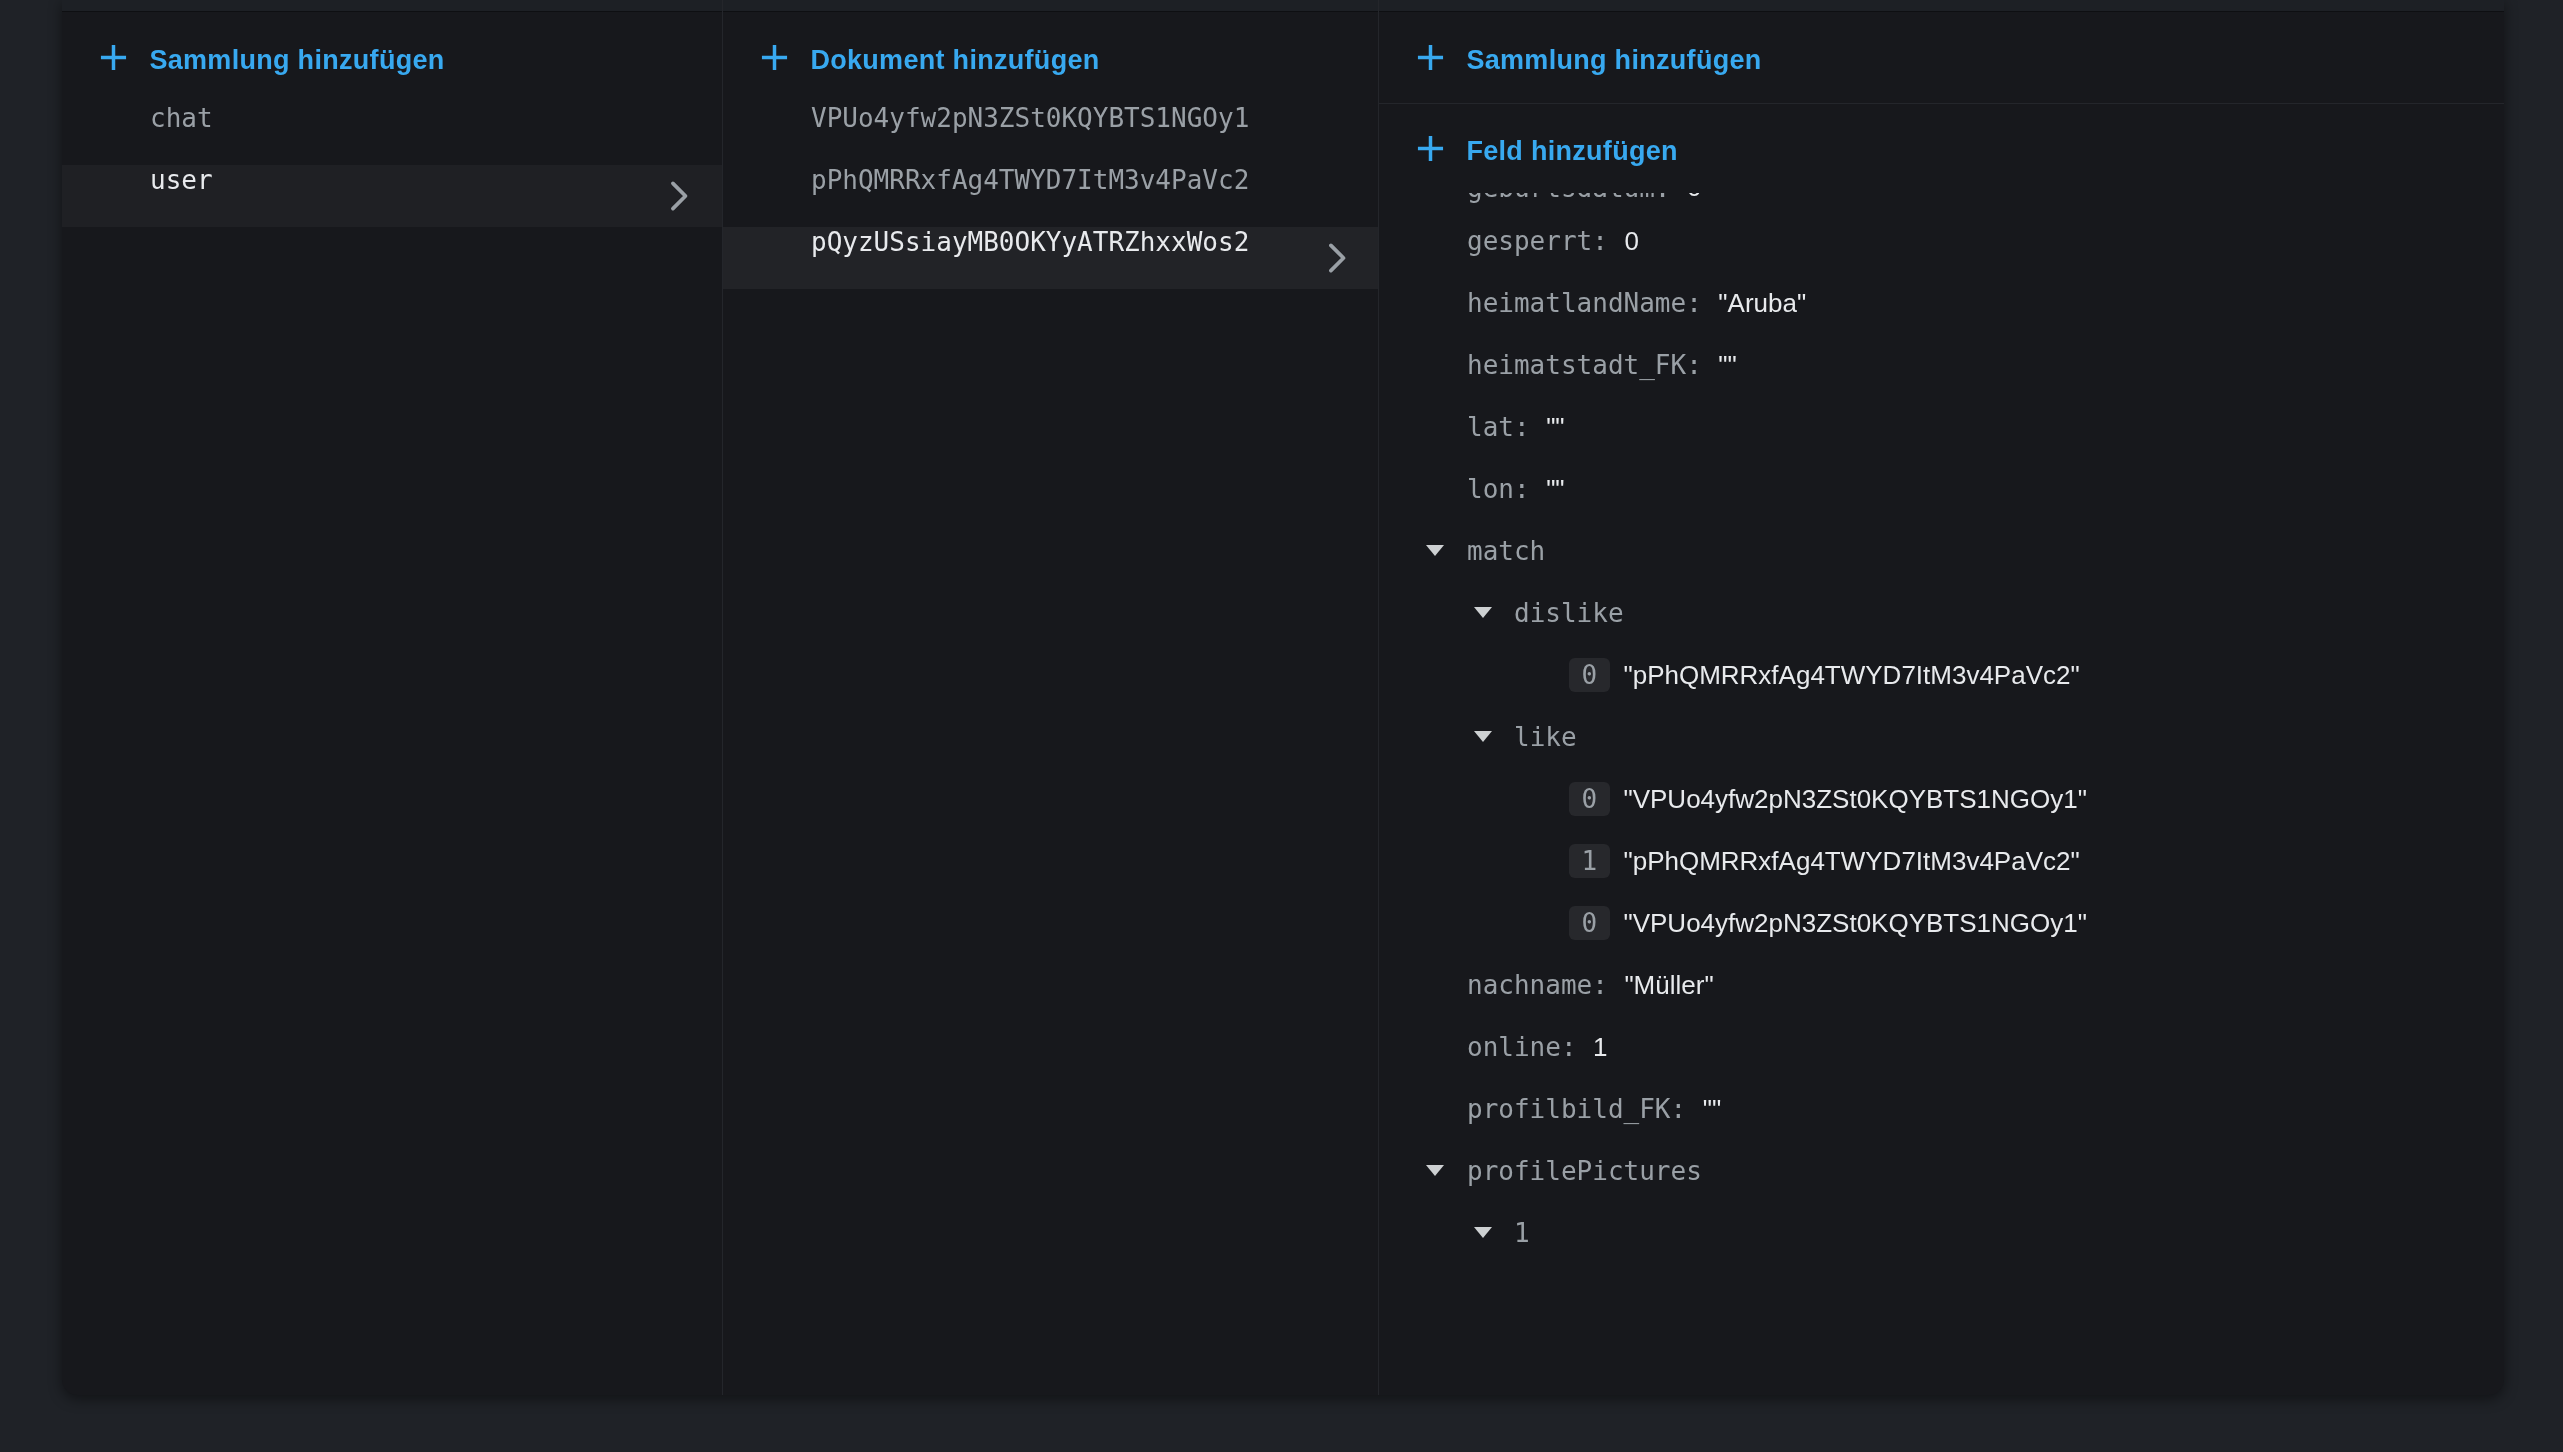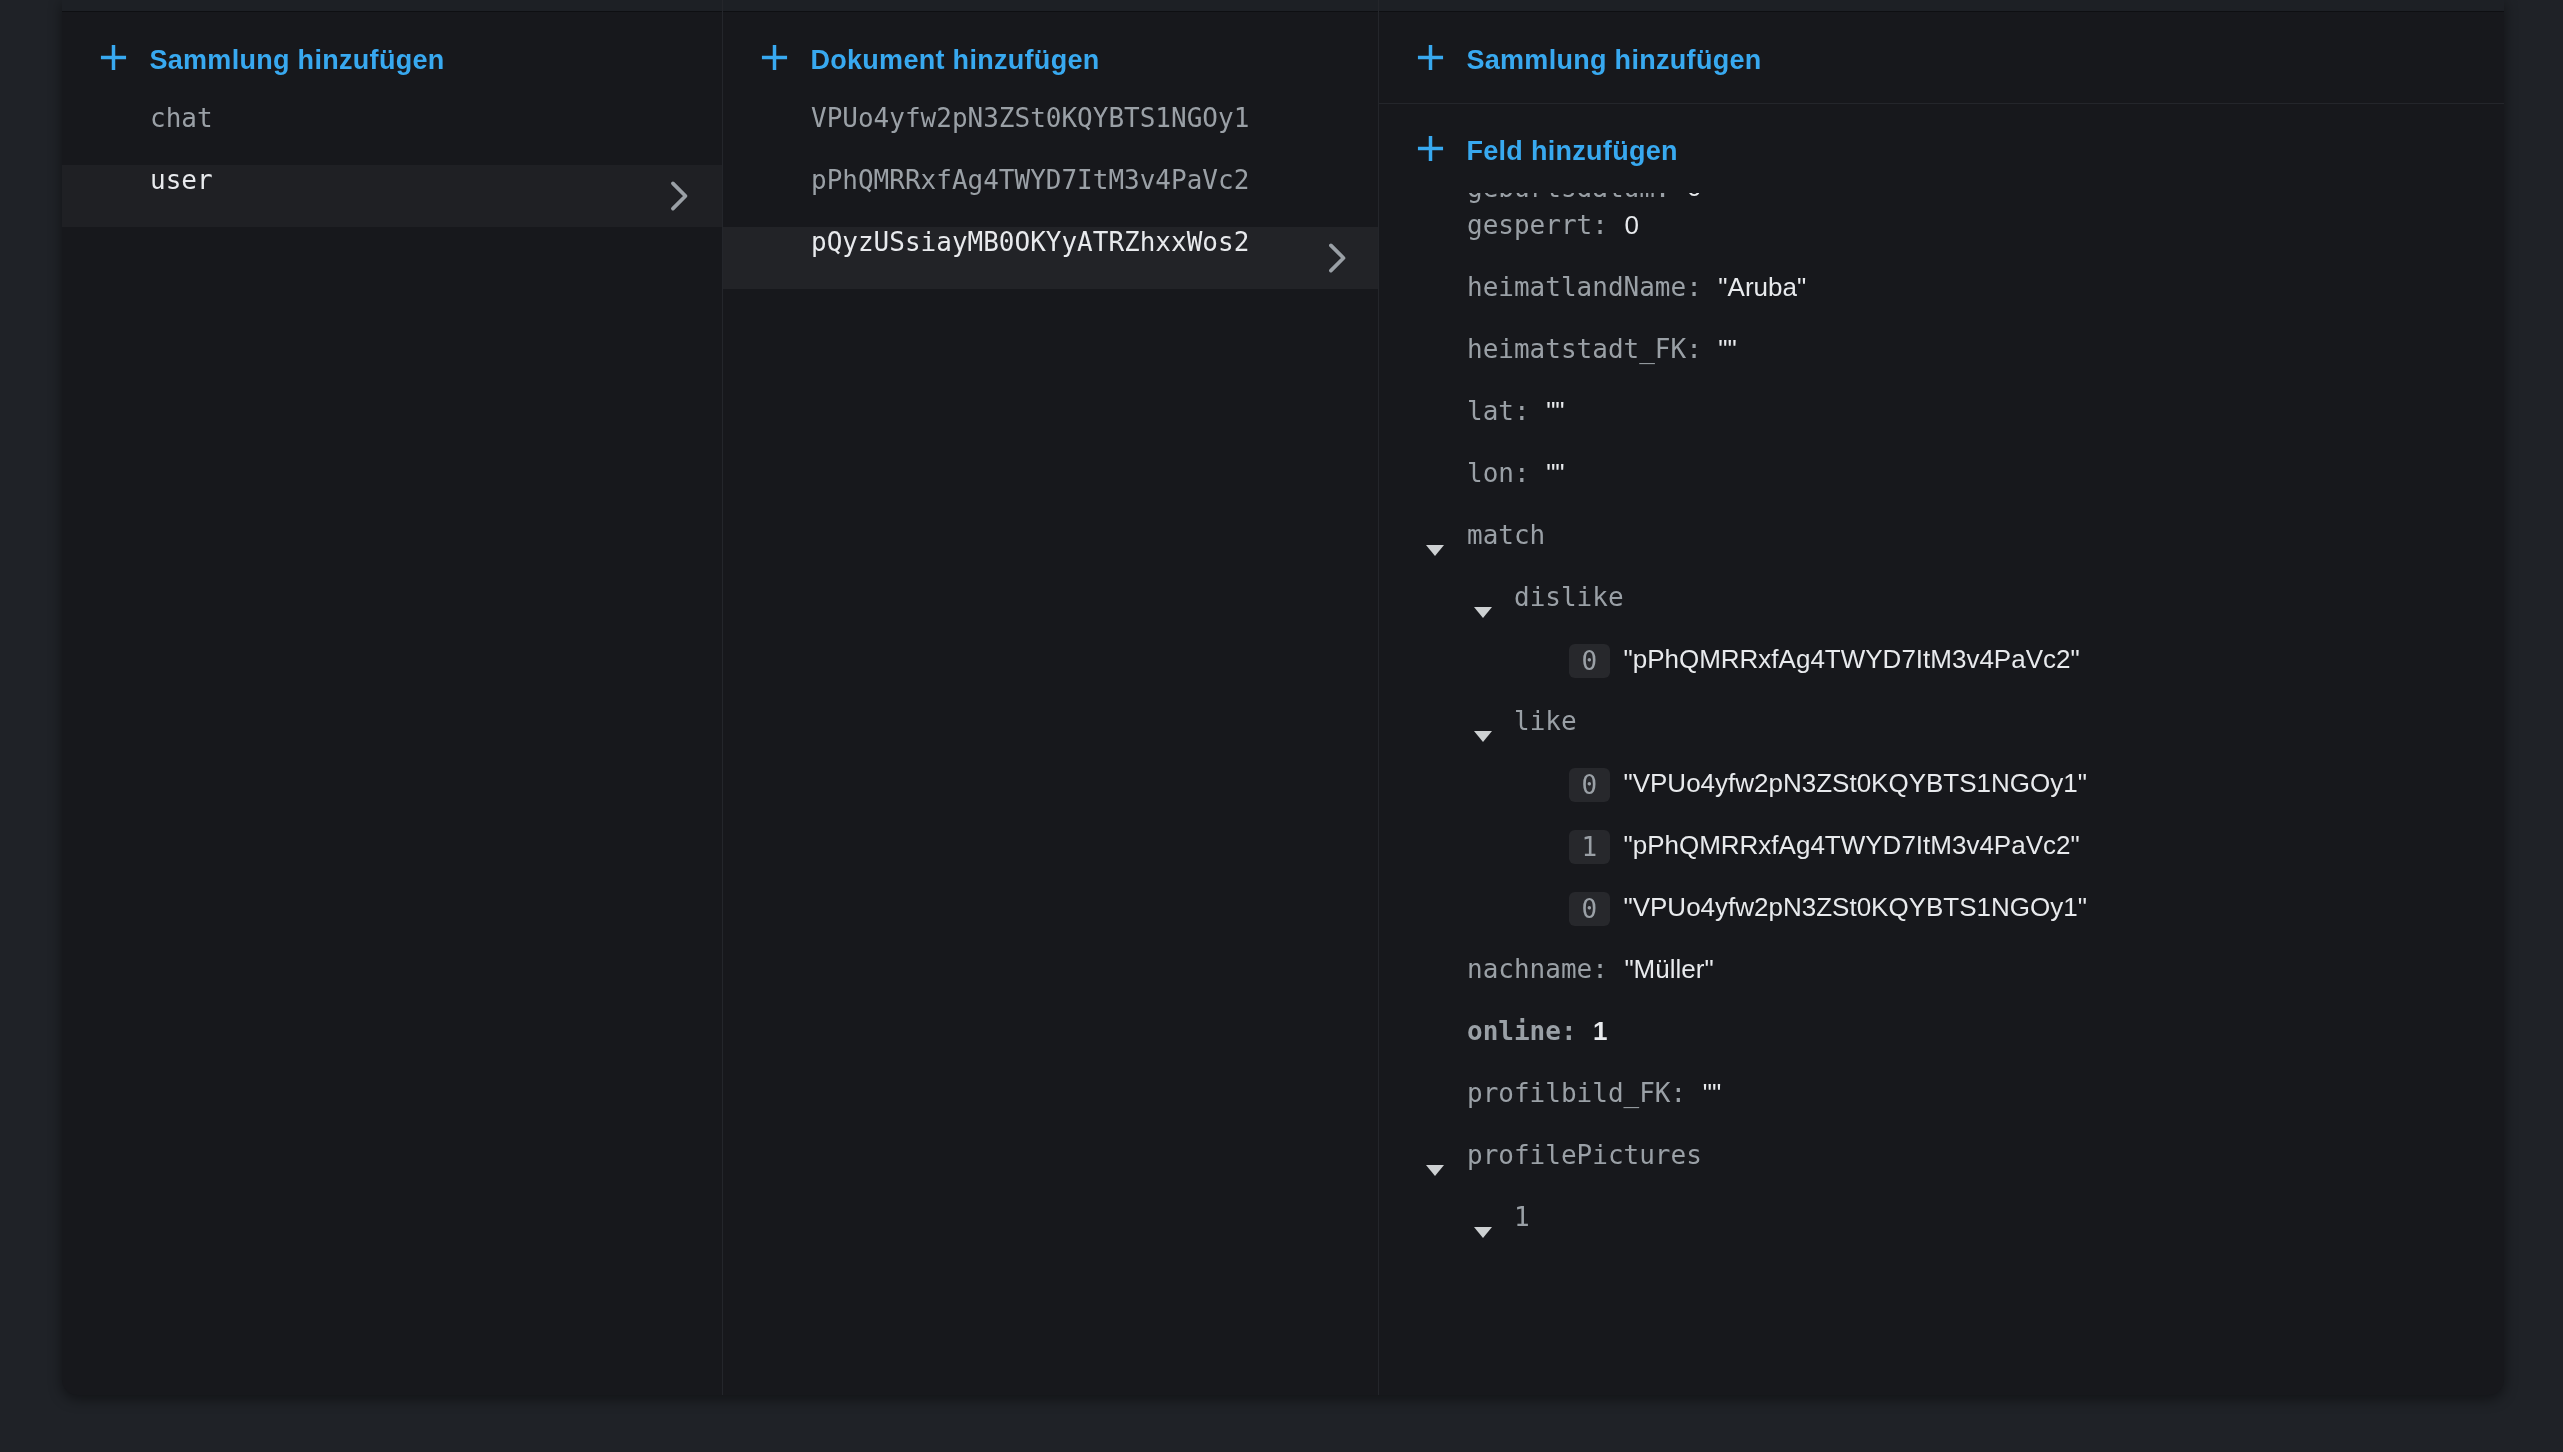--- a/index.html
+++ b/index.html
@@ -32,21 +32,21 @@
     color:var(--accent);margin-left:21.4px;white-space:nowrap;margin-top:7px;
   }
   .list-row{height:62px;display:flex;align-items:flex-start;padding-left:88px;position:relative;cursor:pointer;}
   .list-row .row-label{font-size:26px;color:var(--gray);white-space:nowrap;}
   .list-row.selected{background:var(--sel-bg);}
   .col-collections .list-row.selected{background:var(--sel-bg-light);}
   .list-row.selected .row-label{color:var(--white);}
   .chevron{position:absolute;top:50%;transform:translateY(-50%);display:flex;}
   .col-collections .chevron{right:33px;}
   .col-documents .chevron{right:31px;}
-  .field-row{height:62px;position:relative;display:flex;align-items:flex-start;cursor:pointer;}
+  .field-row{height:62px;position:relative;display:flex;align-items:center;cursor:pointer;}
   .key{font-size:26px;color:var(--gray);white-space:pre;}
   .value{
     font-family:"Liberation Sans","DejaVu Sans",sans-serif;
     font-size:26px;color:var(--white);margin-left:16.5px;white-space:pre;
   }
   .tri{
     position:absolute;top:25px;width:0;height:0;
     border-left:9.7px solid transparent;border-right:9.7px solid transparent;
     border-top:11.7px solid var(--tri);cursor:pointer;
   }
@@ -187,21 +187,21 @@
           <span class="value">"pPhQMRRxfAg4TWYD7ItM3v4PaVc2"</span>
         </div>
         <div class="field-row" style="padding-left: 190px;">
           <span class="chip">0</span>
           <span class="value">"VPUo4yfw2pN3ZSt0KQYBTS1NGOy1"</span>
         </div>
         <div class="field-row" style="padding-left: 88px;">
           <span class="key">nachname:</span>
           <span class="value">"Müller"</span>
         </div>
-        <div class="field-row" style="padding-left: 88px; font-weight: bold;">
+        <div class="field-row" style="padding-left: 88px;">
           <span class="key">online:</span>
           <span class="value">1</span>
         </div>
         <div class="field-row" style="padding-left: 88px;">
           <span class="key">profilbild_FK:</span>
           <span class="value">""</span>
         </div>
         <div class="field-row" style="padding-left: 88px;">
           <span class="tri" style="left: 47px;"></span>
           <span class="key">profilePictures</span>

